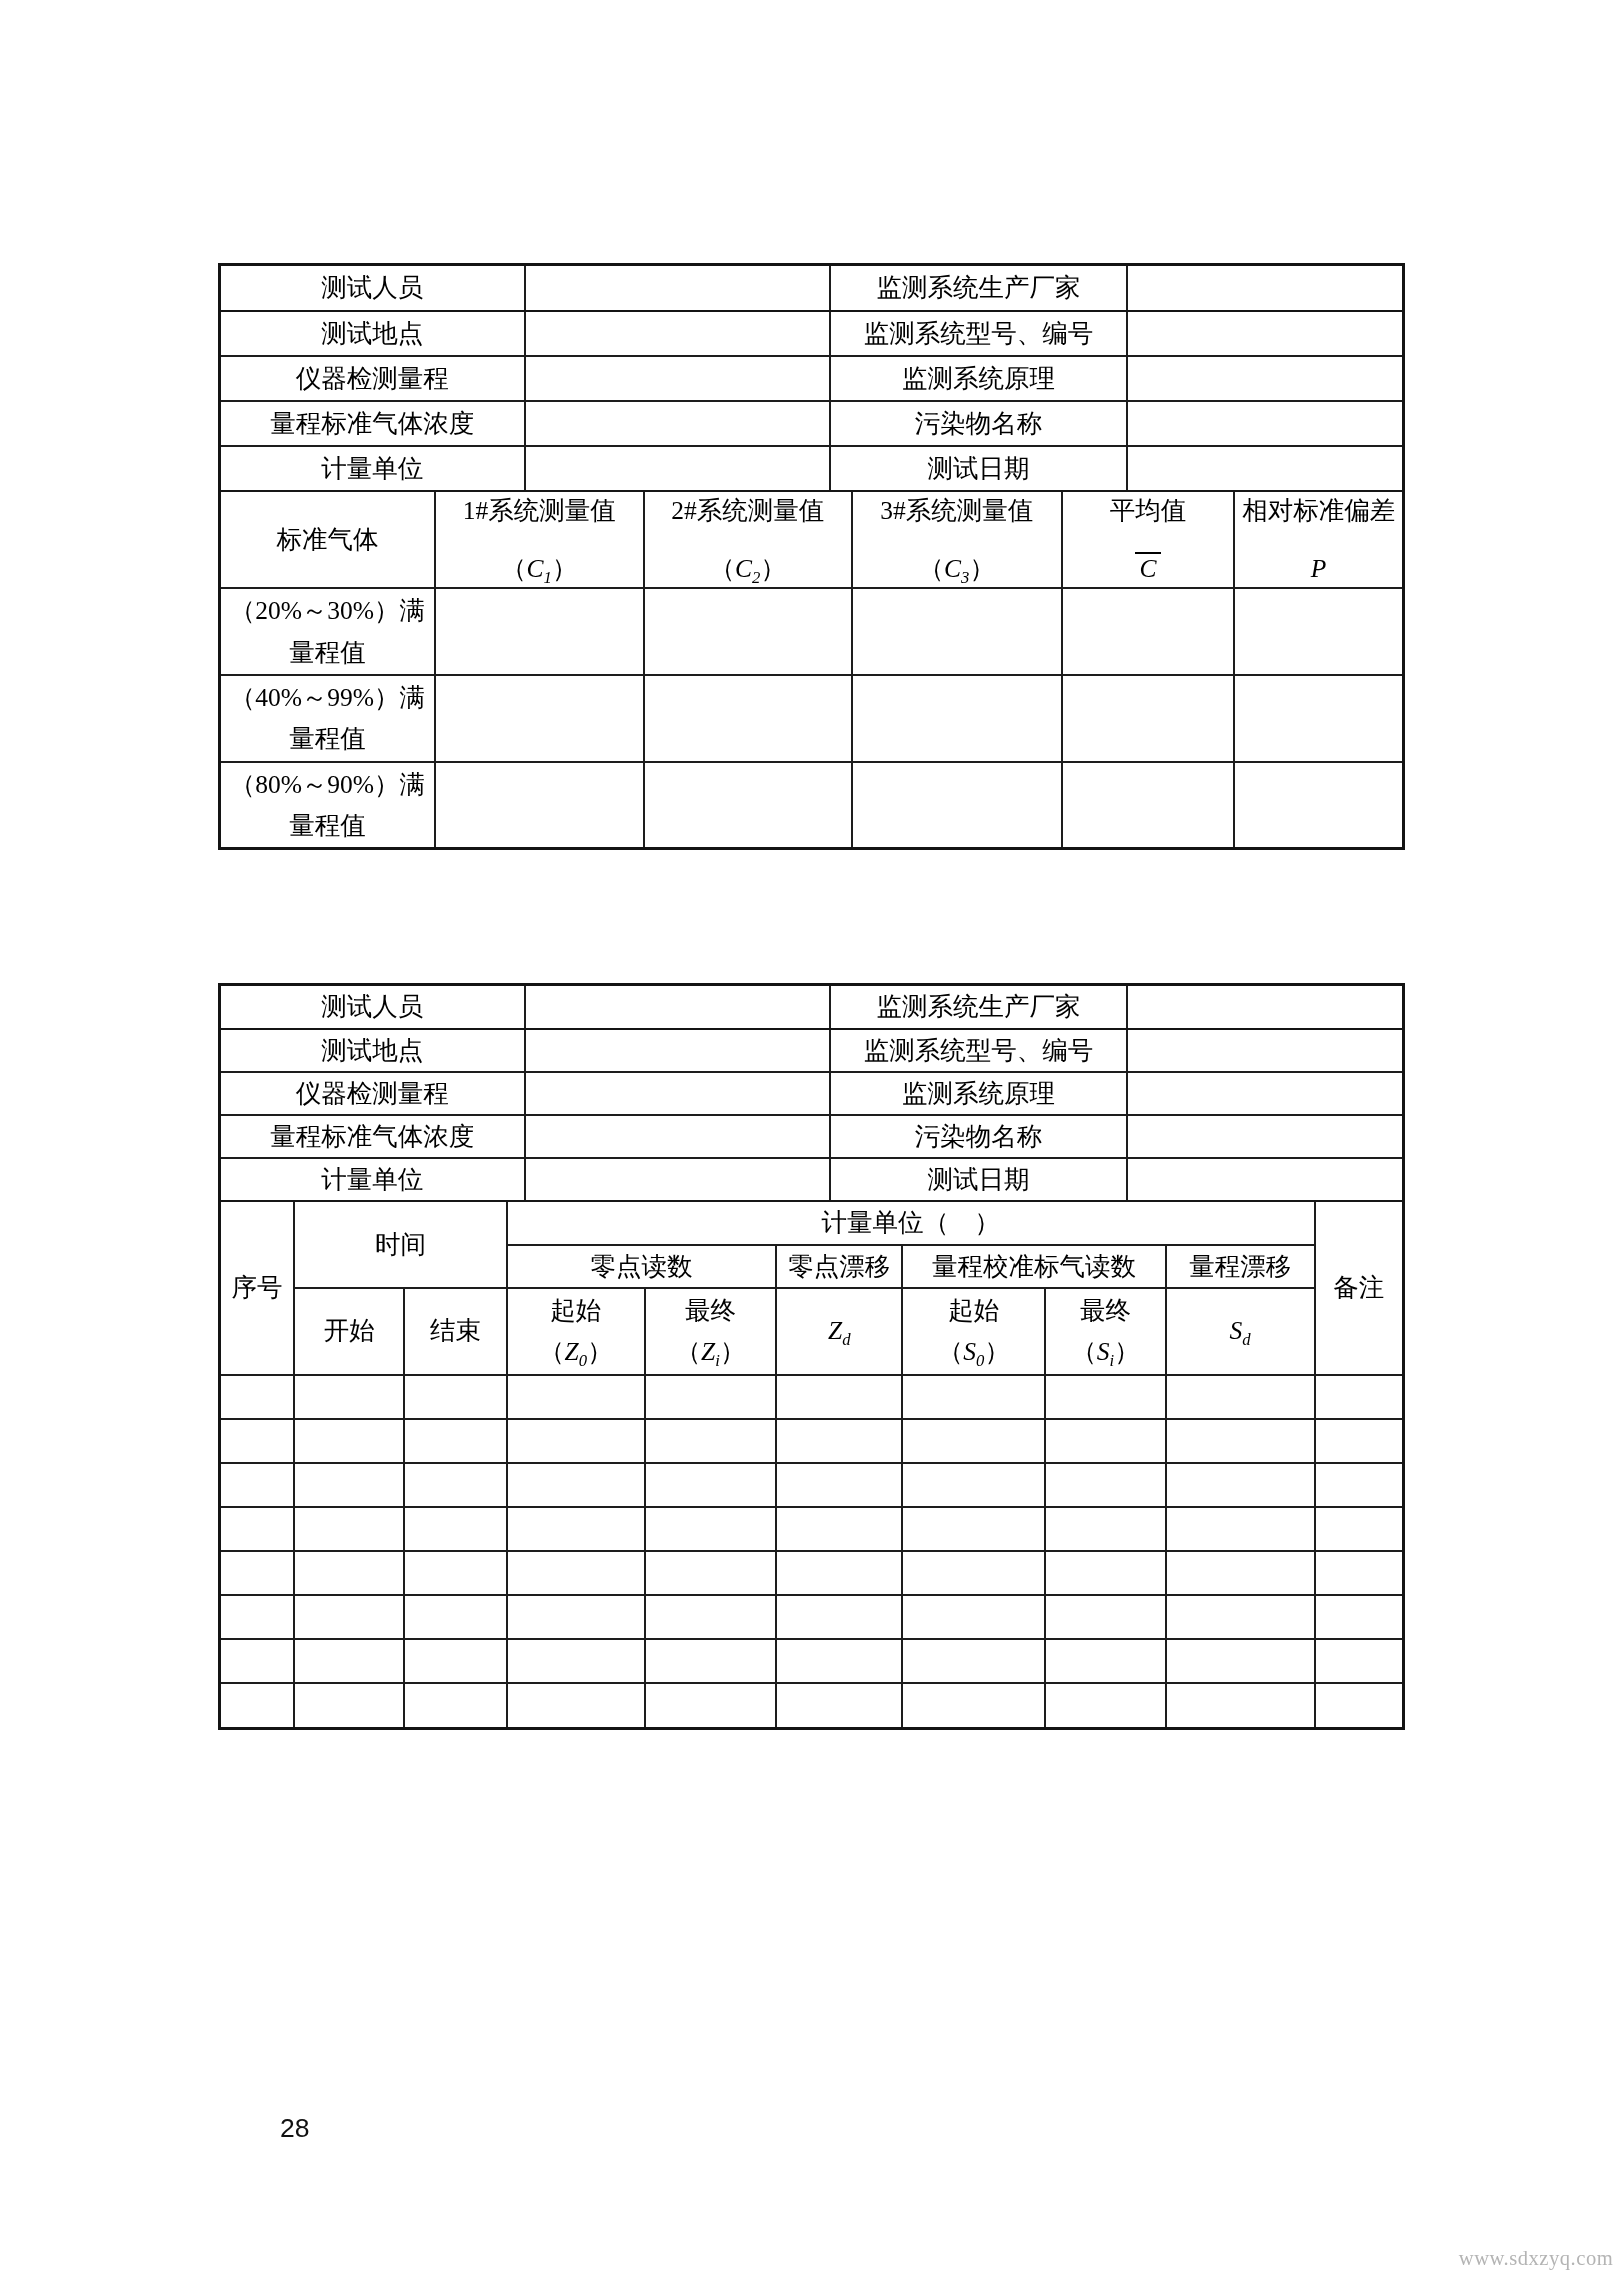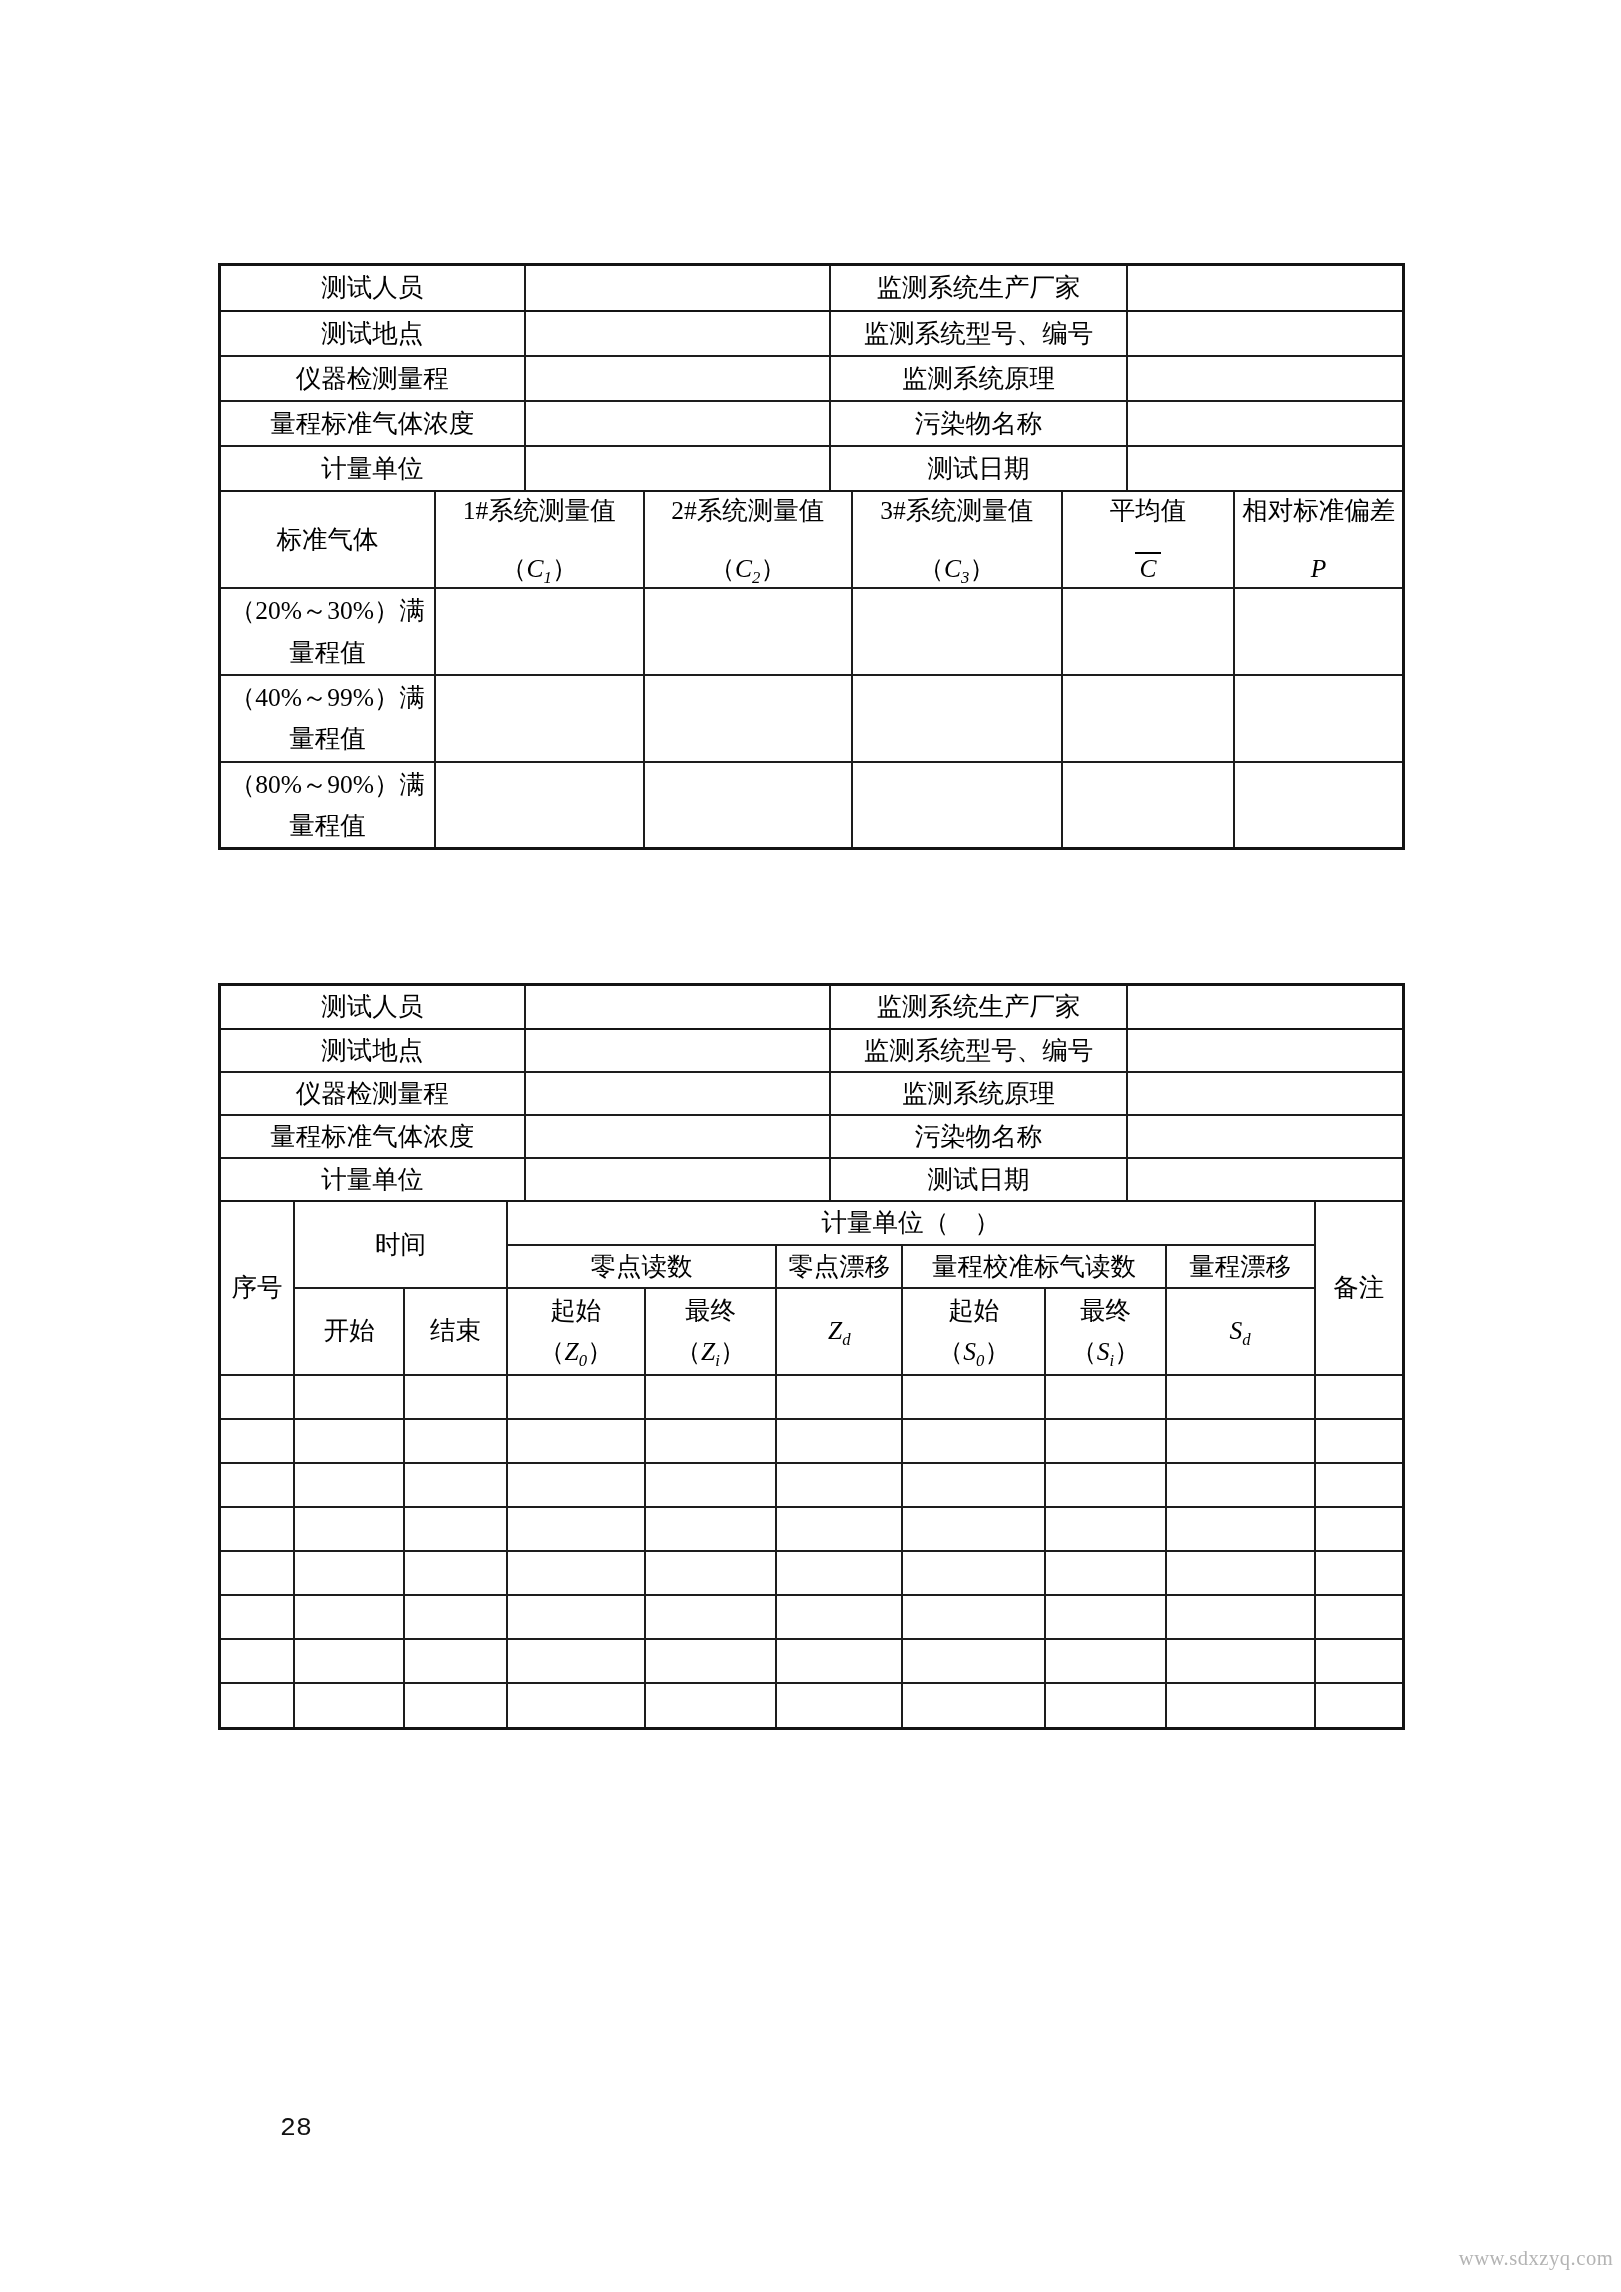--- a/index.html
+++ b/index.html
@@ -77,21 +77,21 @@
     font-style: italic;
     border-top: 2.5px solid #000;
     padding: 0 4.9px;
     line-height: 1.15;
   }
   .page-number {
     position: absolute;
     left: 280px;
     top: 2113px;
     font-size: 26.5px;
-    font-family: Liberation Mono, monospace;
+    font-family: Liberation Sans, sans-serif;
     color: #111;
   }
   .watermark {
     position: absolute;
     right: 7.8px;
     top: 2247px;
     font-size: 20.6px;
     font-family: Liberation Serif, serif;
     color: #b4b4b4;
     letter-spacing: 0.5px;

